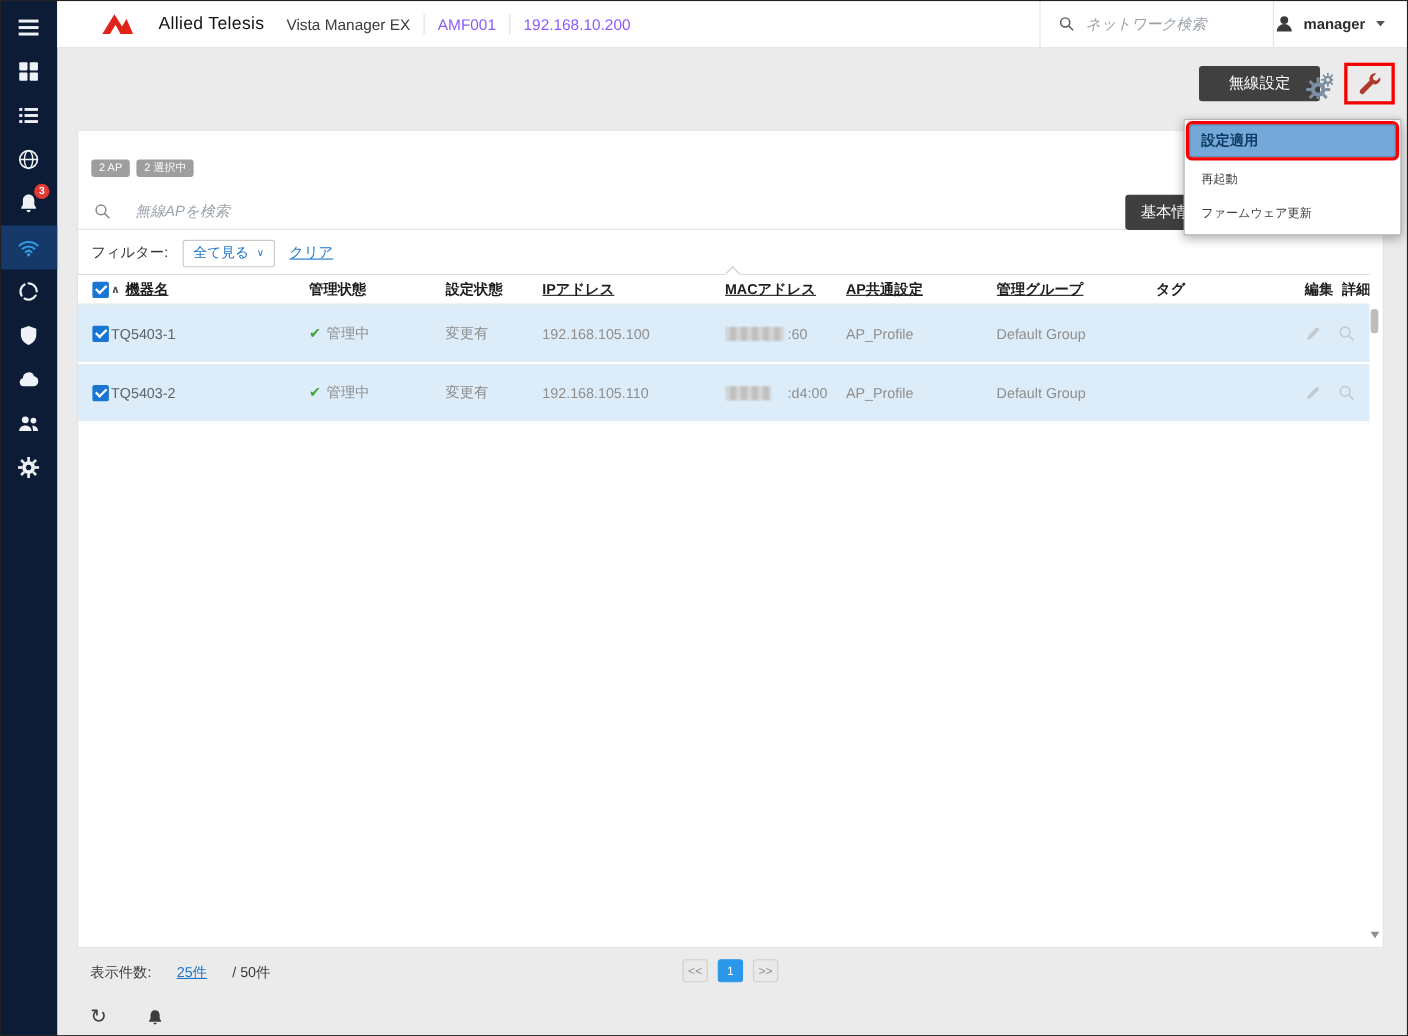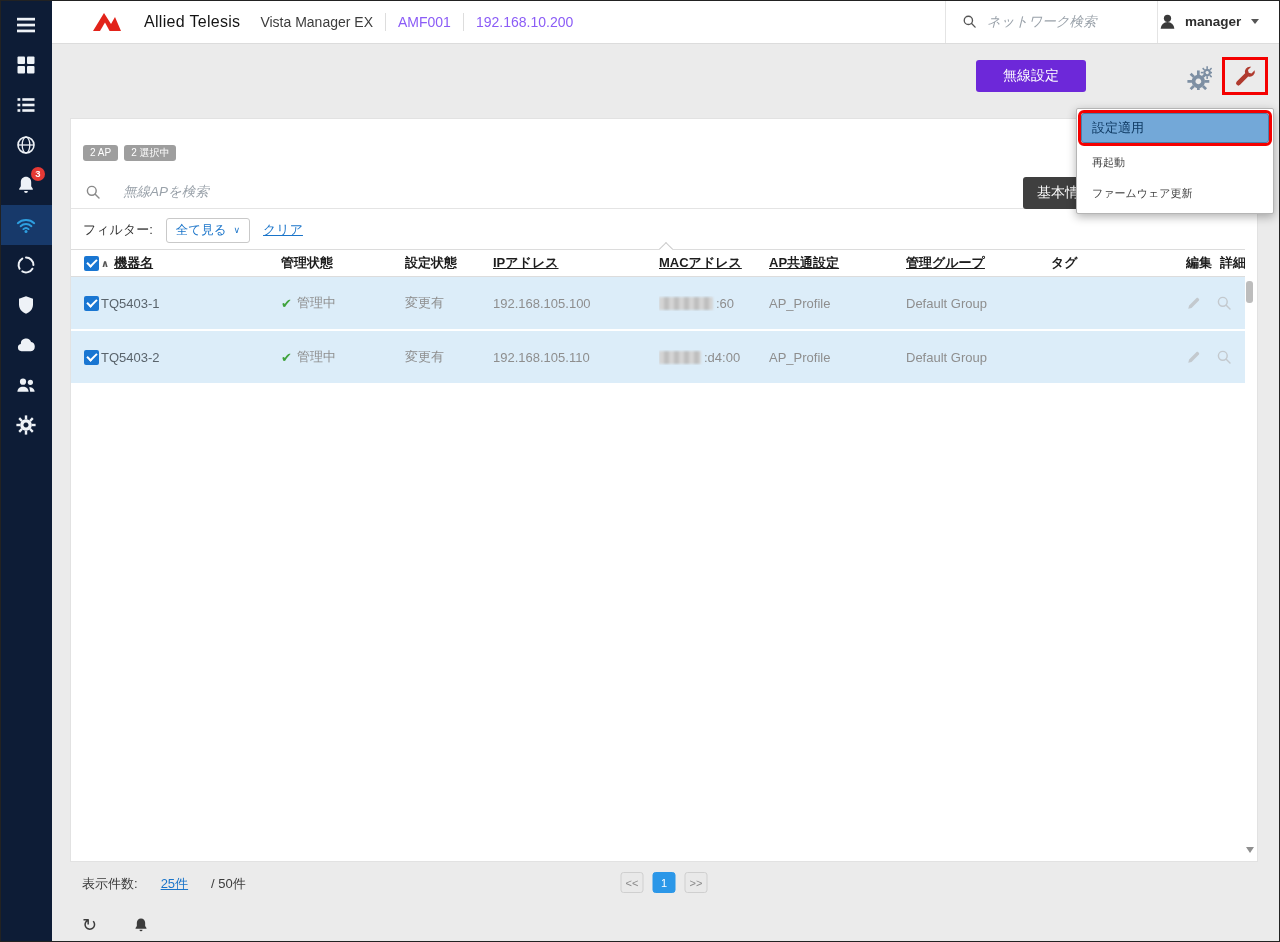--- a/index.html
+++ b/index.html
@@ -31,29 +31,29 @@
   .hdr-search svg { width:15px; height:15px; color:#555; }
   .ph { color:#9aa2aa; font-size:13.5px;font-style:italic; }
   .hdr-user { width:123px; display:flex; align-items:center; gap:8px; padding:0 0; border-left:1px solid #e4e4e4; cursor:pointer; }
   .hdr-user svg { width:19px; height:19px; color:#3a3a3a; }
   .hdr-user .uname { font-size:13.5px; color:#2e2e2e; font-weight:bold; }
   .chev-down { width:0; height:0; border-left:4.5px solid transparent; border-right:4.5px solid transparent; border-top:5.5px solid #555; margin-left:2px; }
 
   
   .main { position:absolute; left:52px; top:44px; right:0; bottom:0; }
 
-  .btn-wireless { position:absolute; top:16px; left:924px; width:110px; height:32px; background:#6d28d9; color:#fff; border:none; border-radius:3px; font-size:14px; font-family:inherit; cursor:pointer; }
+  .btn-wireless { position:absolute; top:16px; left:1038px; width:110px; height:32px; background:#404040; color:#fff; border:none; border-radius:3px; font-size:14px; font-family:inherit; cursor:pointer; }
   .gears { position:absolute; top:22px; left:1134px; color:#7d8fa3; cursor:pointer; }
   .wrench-box { position:absolute; top:16px; left:1173px; width:40px; height:32px; display:flex; align-items:center; justify-content:center; z-index:40; cursor:pointer; }
   .wrench-box svg { width:22px; height:22px; color:#b03a2e; }
   .ann { outline:3px solid #f40000; }
 
   
   .dropdown { position:absolute; top:64px; left:1024px; width:198px; background:#fff; border:1px solid #b5b5b5; border-radius:2px; box-shadow:0 3px 10px rgba(0,0,0,.3); z-index:50; padding-bottom:4px; }
-  .dd-selected { margin:4px; background:#73a8d8; border:1px solid #4a7fab; border-radius:3px; color:#0f3a63; padding:5px 10px; font-size:13px; cursor:pointer; }
+  .dd-selected { margin:4px; background:#73a8d8; border:1px solid #4a7fab; border-radius:3px; color:#0f3a63; padding:5px 10px; font-size:13px; cursor:pointer;font-weight:bold; }
   .dd-item { padding:8px 15px; font-size:11px; color:#3d3d3d; cursor:pointer; }
 
   
   .card { position:absolute; left:18px; top:74px; width:1188px; height:744px; background:#fff; border:1px solid #e2e2e2; z-index:10; }
   .badges { position:absolute; top:26px; left:12px; display:flex; gap:6px; }
   .chip { background:#9e9e9e; color:#fff; font-size:10px; padding:2px 7px; border-radius:3px; line-height:12px; }
   .searchrow { position:absolute; top:56px; left:0; right:0; height:34px; border-bottom:1px solid #e4e4e4; display:flex; align-items:center; gap:22px; padding-left:14px; cursor:text; }
   .searchrow svg { width:16px; height:16px; color:#8a8a8a; }
   .tab-dark { position:absolute; top:58px; left:952px; width:130px; height:32px; background:#3f3f3f; color:#fff; border:none; border-radius:3px; font-size:14px; font-family:inherit; display:flex; align-items:center; padding-left:14px; cursor:pointer; z-index:11; white-space:nowrap; overflow:hidden; }
   .filterrow { position:absolute; top:98px; left:12px; height:26px; display:flex; align-items:center; gap:13px; font-size:13px; color:#333; }
@@ -402,21 +402,21 @@
         <div class="c">
             <span class="cb"></span>
           </div>
         <div class="c name">TQ5403-2</div>
         <div class="c">
             <span class="ok">✔</span>
             <span class="dim">管理中</span>
           </div>
         <div class="c dim">変更有</div>
         <div class="c dim">192.168.105.110</div>
-        <div class="c" style="gap:3px">
+        <div class="c" style="gap:15px">
             <span class="blur" style="width:42px"></span>
             <span class="dim">:d4:00</span>
           </div>
         <div class="c dim">AP_Profile</div>
         <div class="c dim">Default Group</div>
         <div class="c"></div>
         <div class="c acts">
           <svg>
               <use href="#i-pencil"></use>
             </svg>

